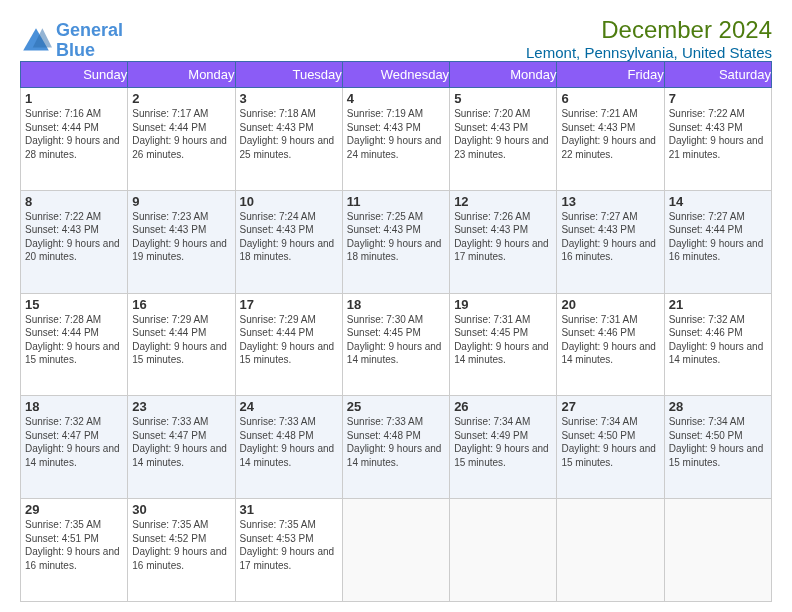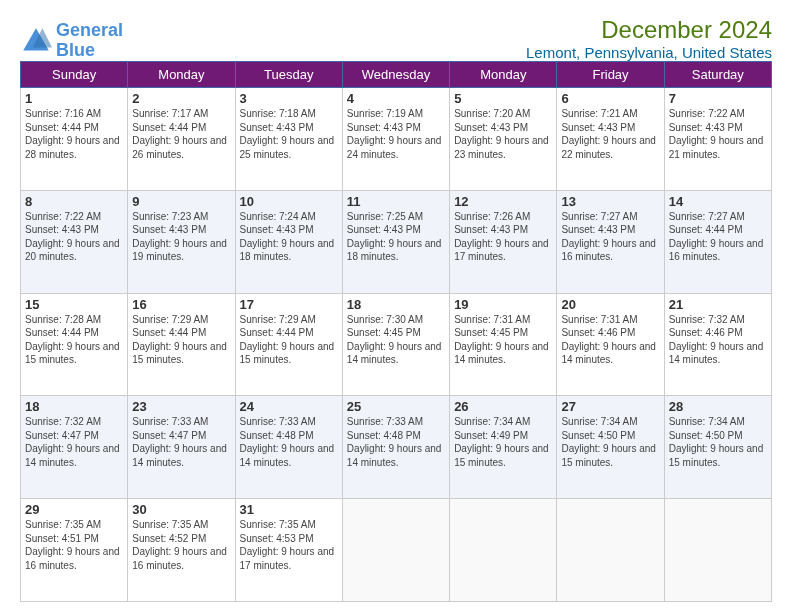--- a/index.html
+++ b/index.html
@@ -53,24 +53,24 @@
       font-weight: normal;
       color: #0369a1;
     }
     .calendar {
       flex: 1;
       border-collapse: collapse;
       width: 100%;
       font-size: 10.5px;
     }
     .calendar th {
-      background: #701a75;
+      background: #8b5cf6;
       color: #fff;
-      padding: 5px 12px;
-      text-align: center;
+      padding: 5px 0;
+      text-align: right;
       font-size: 13px;
       font-weight: normal;
       border: 1px solid #3a6aaa;
     }
     .calendar td {
       border: 1px solid #ccc;
       vertical-align: top;
       padding: 3px 4px;
       background: #fff;
       width: calc(100% / 7);

